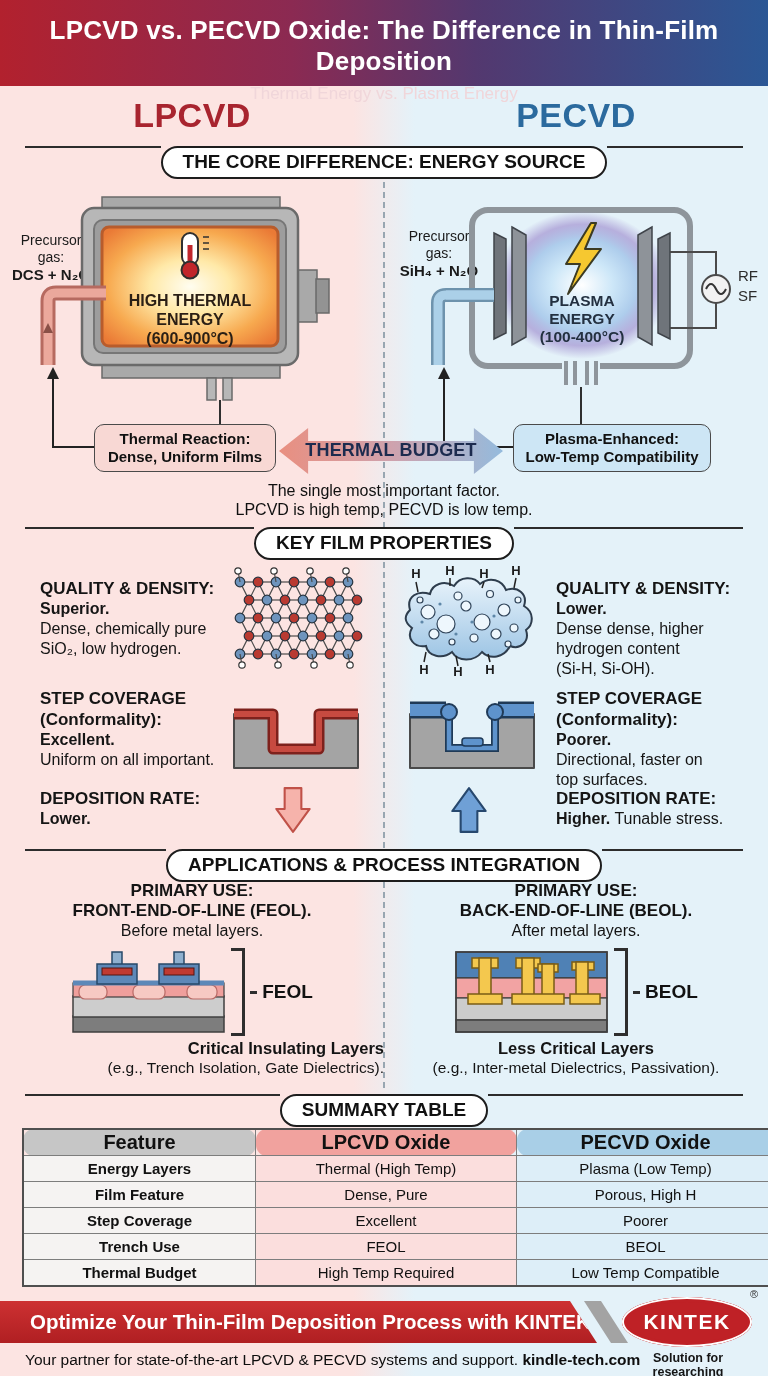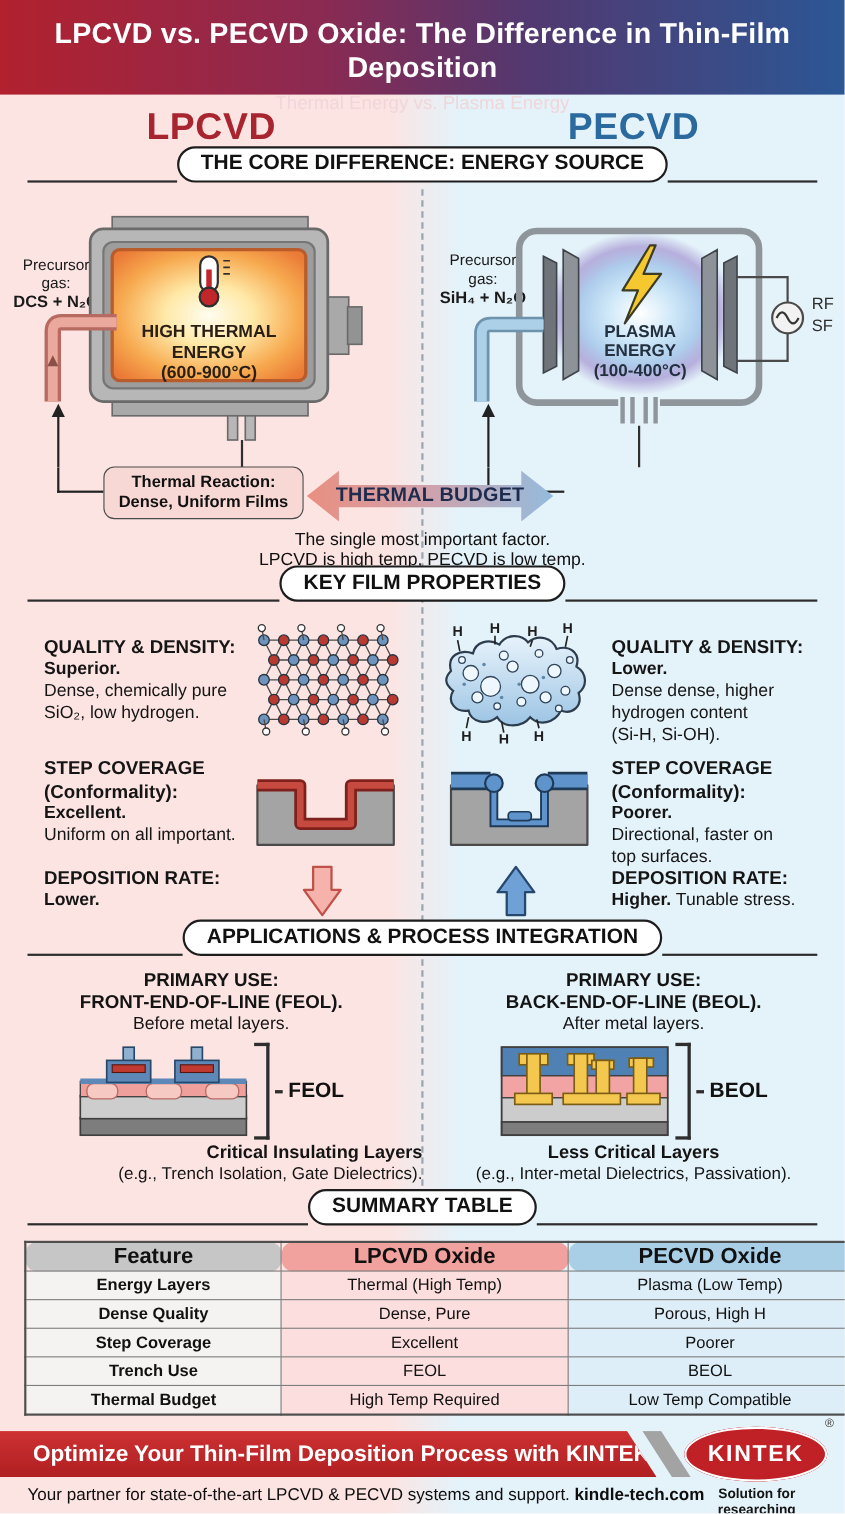--- a/index.html
+++ b/index.html
@@ -9,21 +9,21 @@
   
   .header{position:absolute;top:0;left:0;width:768px;height:86px;text-align:center;
     background:linear-gradient(90deg,#b2212e 0%,#8b2a52 38%,#53386f 62%,#2b5795 100%);}
   .header .title{padding-top:15px;font-size:26px;font-weight:800;color:#ffffff;letter-spacing:.2px;}
   .header .subtitle{margin-top:7px;font-size:17px;color:#f0d6da;}
   
   .col-title{position:absolute;top:96px;width:384px;text-align:center;font-size:34px;font-weight:800;letter-spacing:.5px;}
   .col-title.lp{left:0;color:#a8242f;}
   .col-title.pe{left:384px;color:#2b6a9e;}
   
-  .band{position:absolute;left:25px;width:718px;height:20px;display:flex;align-items:flex-end;z-index:3;}
+  .band{position:absolute;left:25px;width:718px;height:20px;display:flex;align-items:flex-start;z-index:3;}
   .band .line{flex:1;height:0;border-top:2px solid #2c2c2c;}
   .band .pill{border:2.5px solid #1d1d1d;border-radius:22px;background:#fff;
     padding:3px 20px 4px;font-size:19px;font-weight:800;white-space:nowrap;color:#111;}
   
   .divider{position:absolute;left:383px;top:172px;height:916px;width:0;border-left:2px dashed #98a6b1;z-index:1;}
   .diagram{position:absolute;z-index:2;}
   .label-block{position:absolute;z-index:2;text-align:center;font-size:14px;line-height:17px;color:#1a1a1a;}
   .label-block .formula{font-weight:800;font-size:15px;}
   
   .tbox{position:absolute;z-index:2;border:1.6px solid #4a4a4a;border-radius:10px;
@@ -211,20 +211,24 @@
   </svg>
 
   <div class="hook-v" style="left:52px;top:425px;height:23px;"></div>
   <div class="hook-h" style="left:52px;top:446px;width:42px;"></div>
   <div class="hook-v" style="left:443px;top:425px;height:23px;"></div>
   <div class="hook-h" style="left:443px;top:446px;width:70px;"></div>
 
   <div class="tbox lp">
     <div>Thermal Reaction:</div>
     <div>Dense, Uniform Films</div>
+  </div>
+  <div class="tbox pe">
+    <div>Plasma-Enhanced:</div>
+    <div>Low-Temp Compatibility</div>
   </div>
   <div class="budget-arrow">
     <div class="t">THERMAL BUDGET</div>
   </div>
   <div class="budget-caption">
     <div>The single most important factor.</div>
     <div>LPCVD is high temp, PECVD is low temp.</div>
   </div>
 
   <div class="band" style="top:527px;">
@@ -568,21 +572,21 @@
       <th class="c-f">Feature</th>
       <th class="c-l">LPCVD Oxide</th>
       <th class="c-p">PECVD Oxide</th>
     </tr>
     <tr>
       <td class="c-f">Energy Layers</td>
       <td class="c-l">Thermal (High Temp)</td>
       <td class="c-p">Plasma (Low Temp)</td>
     </tr>
     <tr>
-      <td class="c-f">Dense Quality</td>
+      <td class="c-f">Film Feature</td>
       <td class="c-l">Dense, Pure</td>
       <td class="c-p">Porous, High H</td>
     </tr>
     <tr>
       <td class="c-f">Step Coverage</td>
       <td class="c-l">Excellent</td>
       <td class="c-p">Poorer</td>
     </tr>
     <tr>
       <td class="c-f">Trench Use</td>

